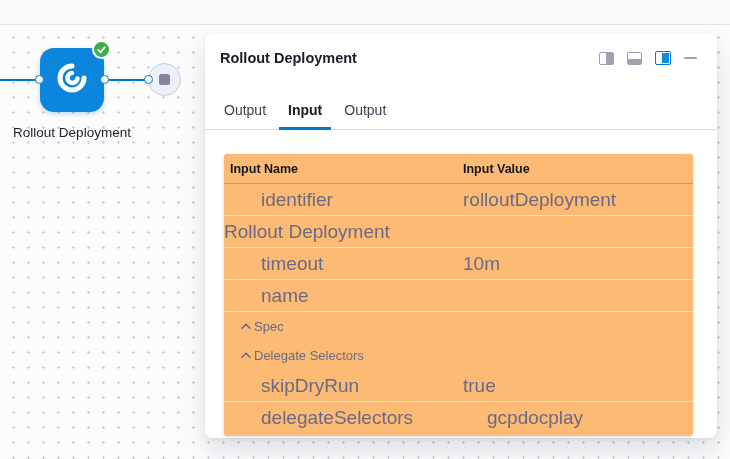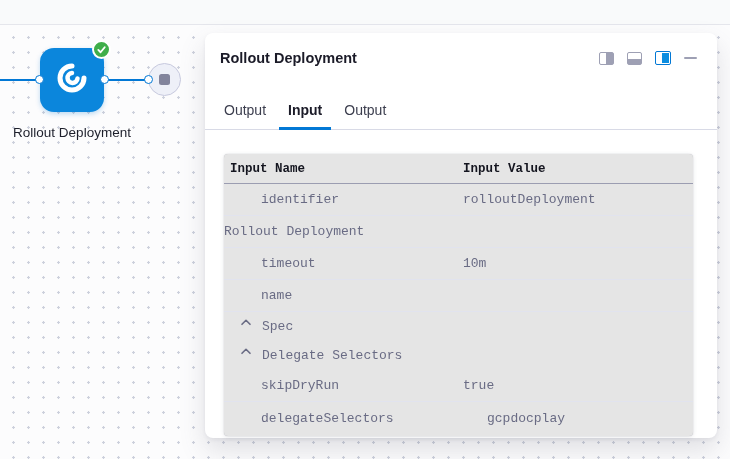--- a/index.html
+++ b/index.html
@@ -61,33 +61,33 @@
 
   .tabs { display:flex; gap:22px; padding:37px 0 0 19px;
     border-bottom:1px solid #d8dae6; }
   .tab { font-size:14px; line-height:15px; padding-bottom:9px; color:#3c3e4e;
     cursor:pointer; }
   .tab.active { color:#1b1b28; font-weight:700; padding-left:9px; padding-right:9px;
     margin-left:-9px; margin-right:-9px; border-bottom:3px solid #0278d5;
     margin-bottom:-1px;text-align:right; }
 
   
-  .input-card { margin:24px 0 0 19px; width:469px; background:#e5e5e5;
+  .input-card { margin:24px 0 0 19px; width:469px; background:#fdba74;
     border-radius:4px; padding-bottom:2px;
-    box-shadow:0 0 1px rgba(40,41,61,.35), 0 1px 4px rgba(96,97,112,.16);font-family:Liberation Mono, monospace; }
+    box-shadow:0 0 1px rgba(40,41,61,.35), 0 1px 4px rgba(96,97,112,.16); }
   .trow { display:grid; grid-template-columns:239px 1fr; align-items:center; }
   .thead { height:30px; font-size:12.5px; font-weight:700; color:#14151f;
     border-bottom:1px solid #9b9db1; }
   .thead .hname { padding-left:6px; }
-  .trow.field { height:32px; font-size:13px; color:#696b84;
+  .trow.field { height:32px; font-size:19px; color:#696b84;
     border-bottom:1px solid #e1e3ee; }
   .trow.field:last-child { border-bottom:none;gap:24px; }
   .trow.group { height:29px; font-size:13px; color:#696b84; }
   .tname.field { padding-left:37px; }
-  .tname.groupcell { padding-left:17px; display:flex; gap:11px; }
+  .tname.groupcell { padding-left:17px; display:flex; align-items:center; gap:3px; }
   .chev { display:inline-flex; cursor:pointer; }
 </style>
 </head>
 <body>
 
 <div class="topbar"></div>
 
 <div class="canvas">
   <div class="edge edge1"></div>
   <div class="edge edge2"></div>

